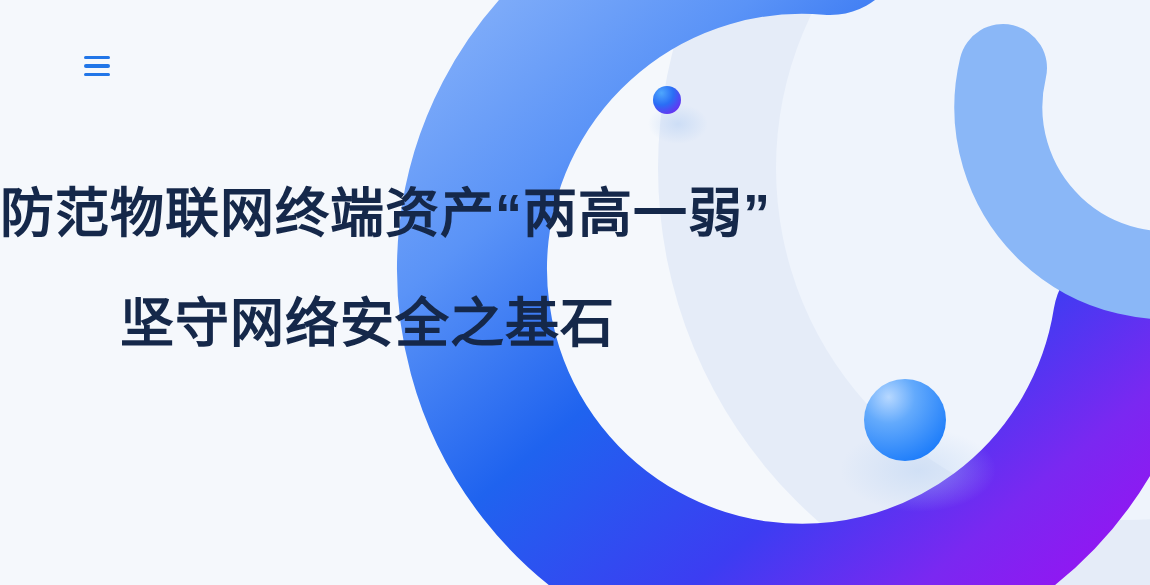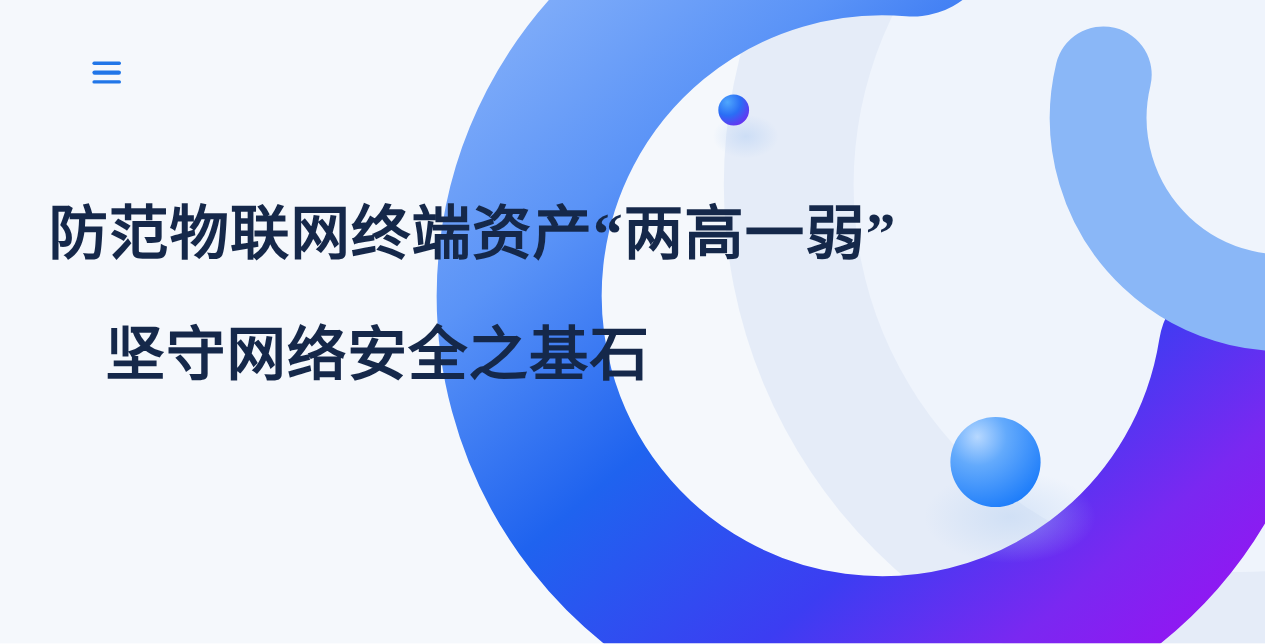--- a/index.html
+++ b/index.html
@@ -59,26 +59,24 @@
   }
   .title-line {
     color: #15284a;
     font-weight: 700;
     font-size: 54px;
     line-height: 1.0;
     letter-spacing: 1px;
     white-space: nowrap;
   }
   #title-line-1 {
-    padding-left: 44px;
     margin-bottom: 56px;
-    font-family: Liberation Serif, serif;
   }
   #title-line-2 {
-    padding-left: 96px;
+    padding-left: 120px;
   }
 </style>
 </head>
 <body>
 
 <div id="slide">
 
   <svg id="decor" viewBox="0 0 1150 585" width="1150" height="585" xmlns="http://www.w3.org/2000/svg">
     <defs>
       <linearGradient id="gradMainArc" x1="0.15" y1="0" x2="0.95" y2="0.95">

